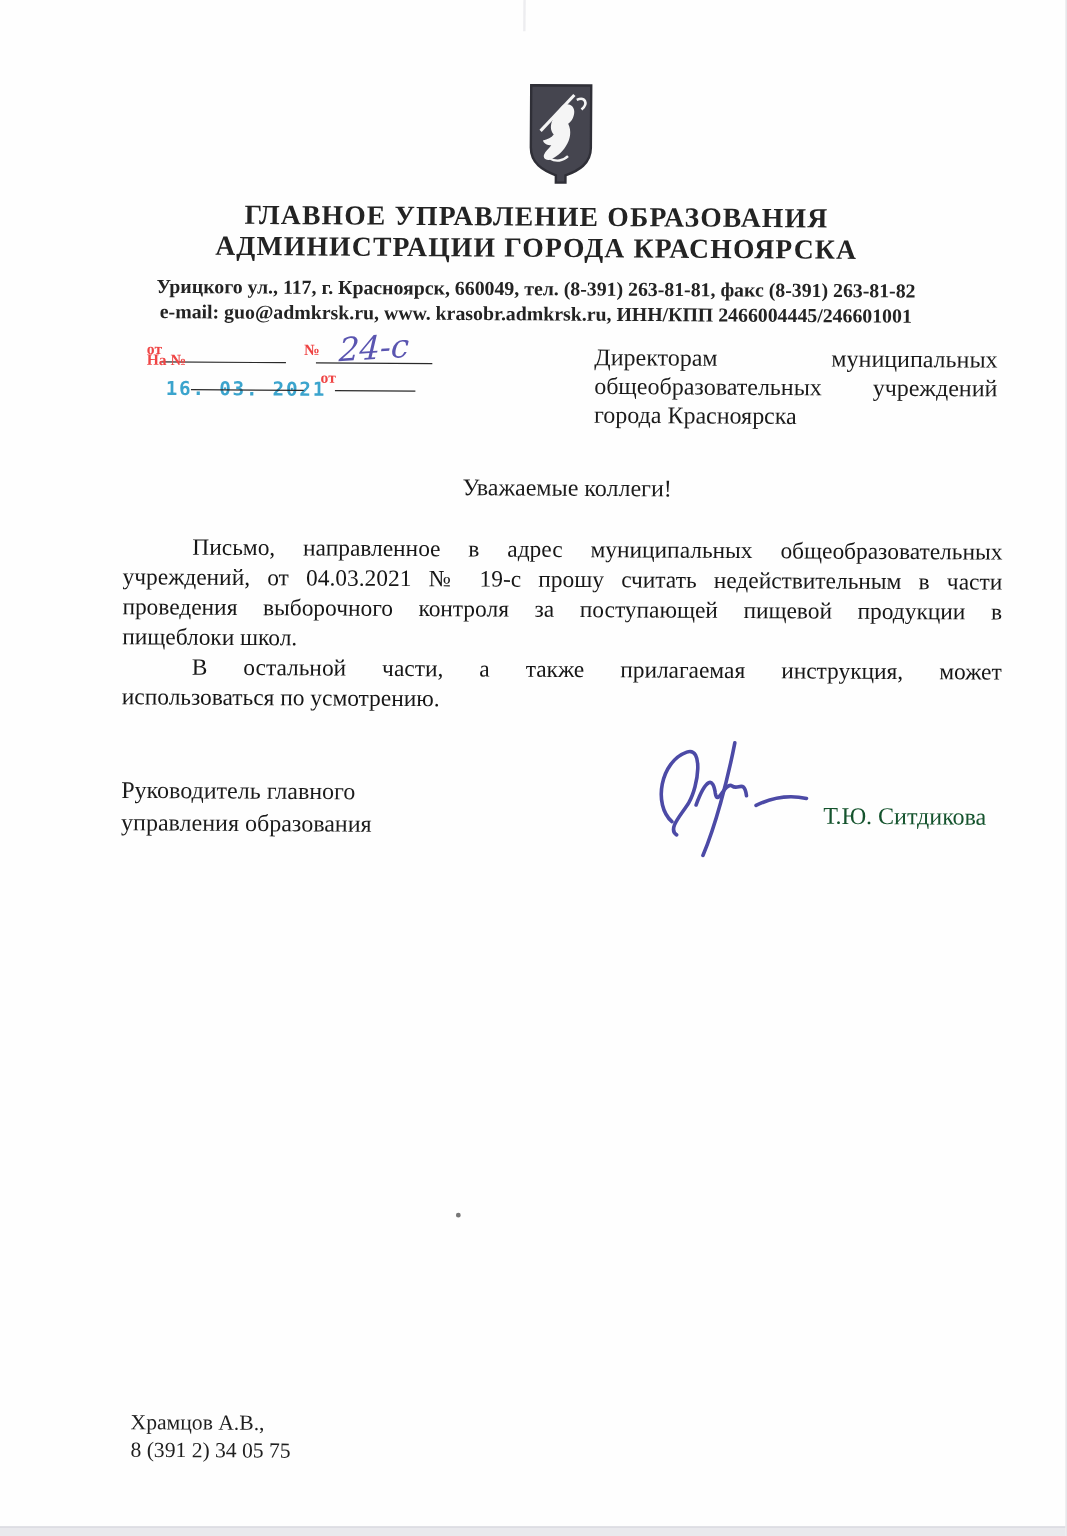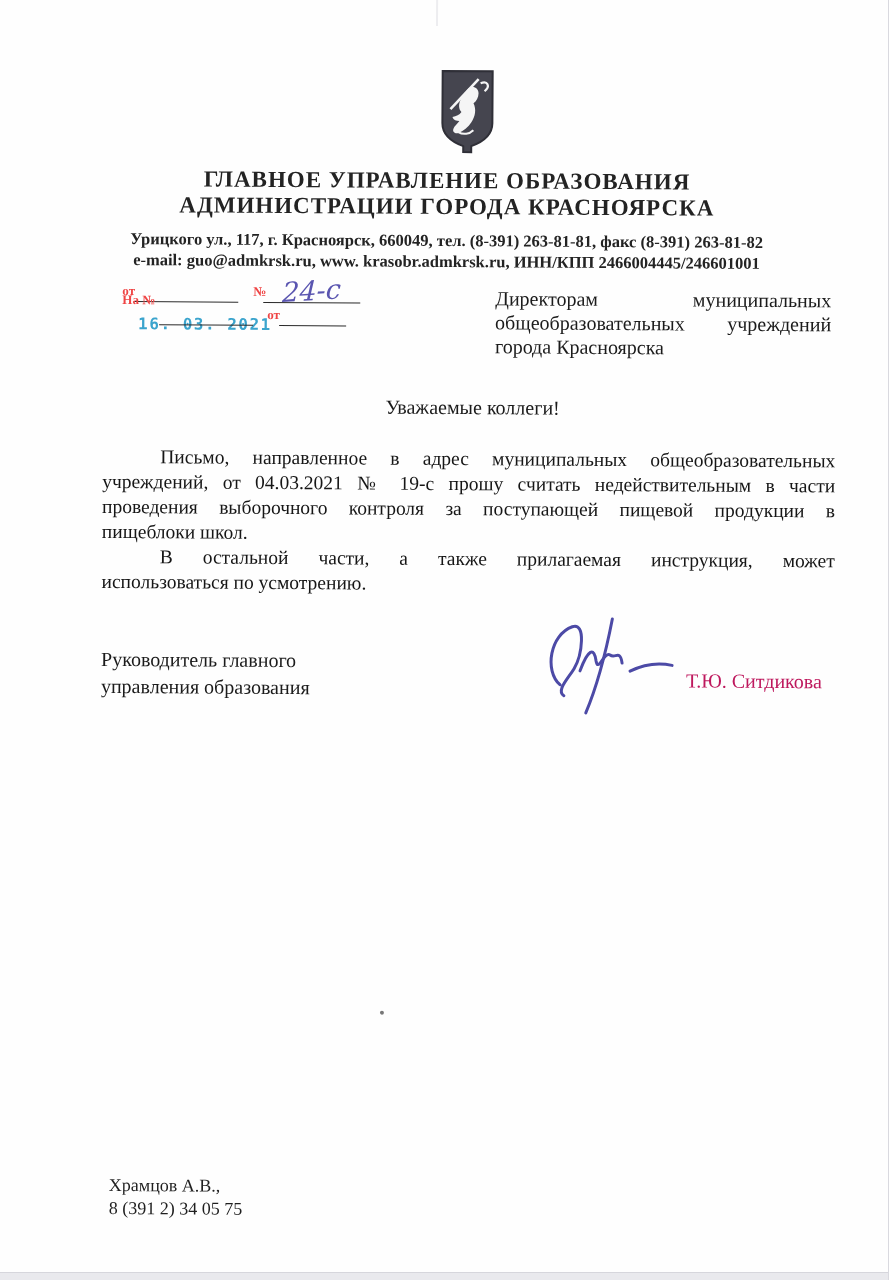--- a/index.html
+++ b/index.html
@@ -99,21 +99,21 @@
   
   .sig-title {
     left: 102px; top: 648px; width: 320px;
     font-size: 20px;
     line-height: 27px;
     color: #1b1b1b;
   }
   .sig-name {
     left: 687px; top: 668px; width: 160px;
     font-size: 20px;
-    color: #be185d;
+    color: #14532d;
   }
   .sig-scribble { left: 543px; top: 612px; width: 136px; height: 104px; }
 
   
   .footer-contact {
     left: 113px; top: 1176px; width: 300px;
     font-size: 18px;
     line-height: 23px;
     color: #1f1f1f;
   }

